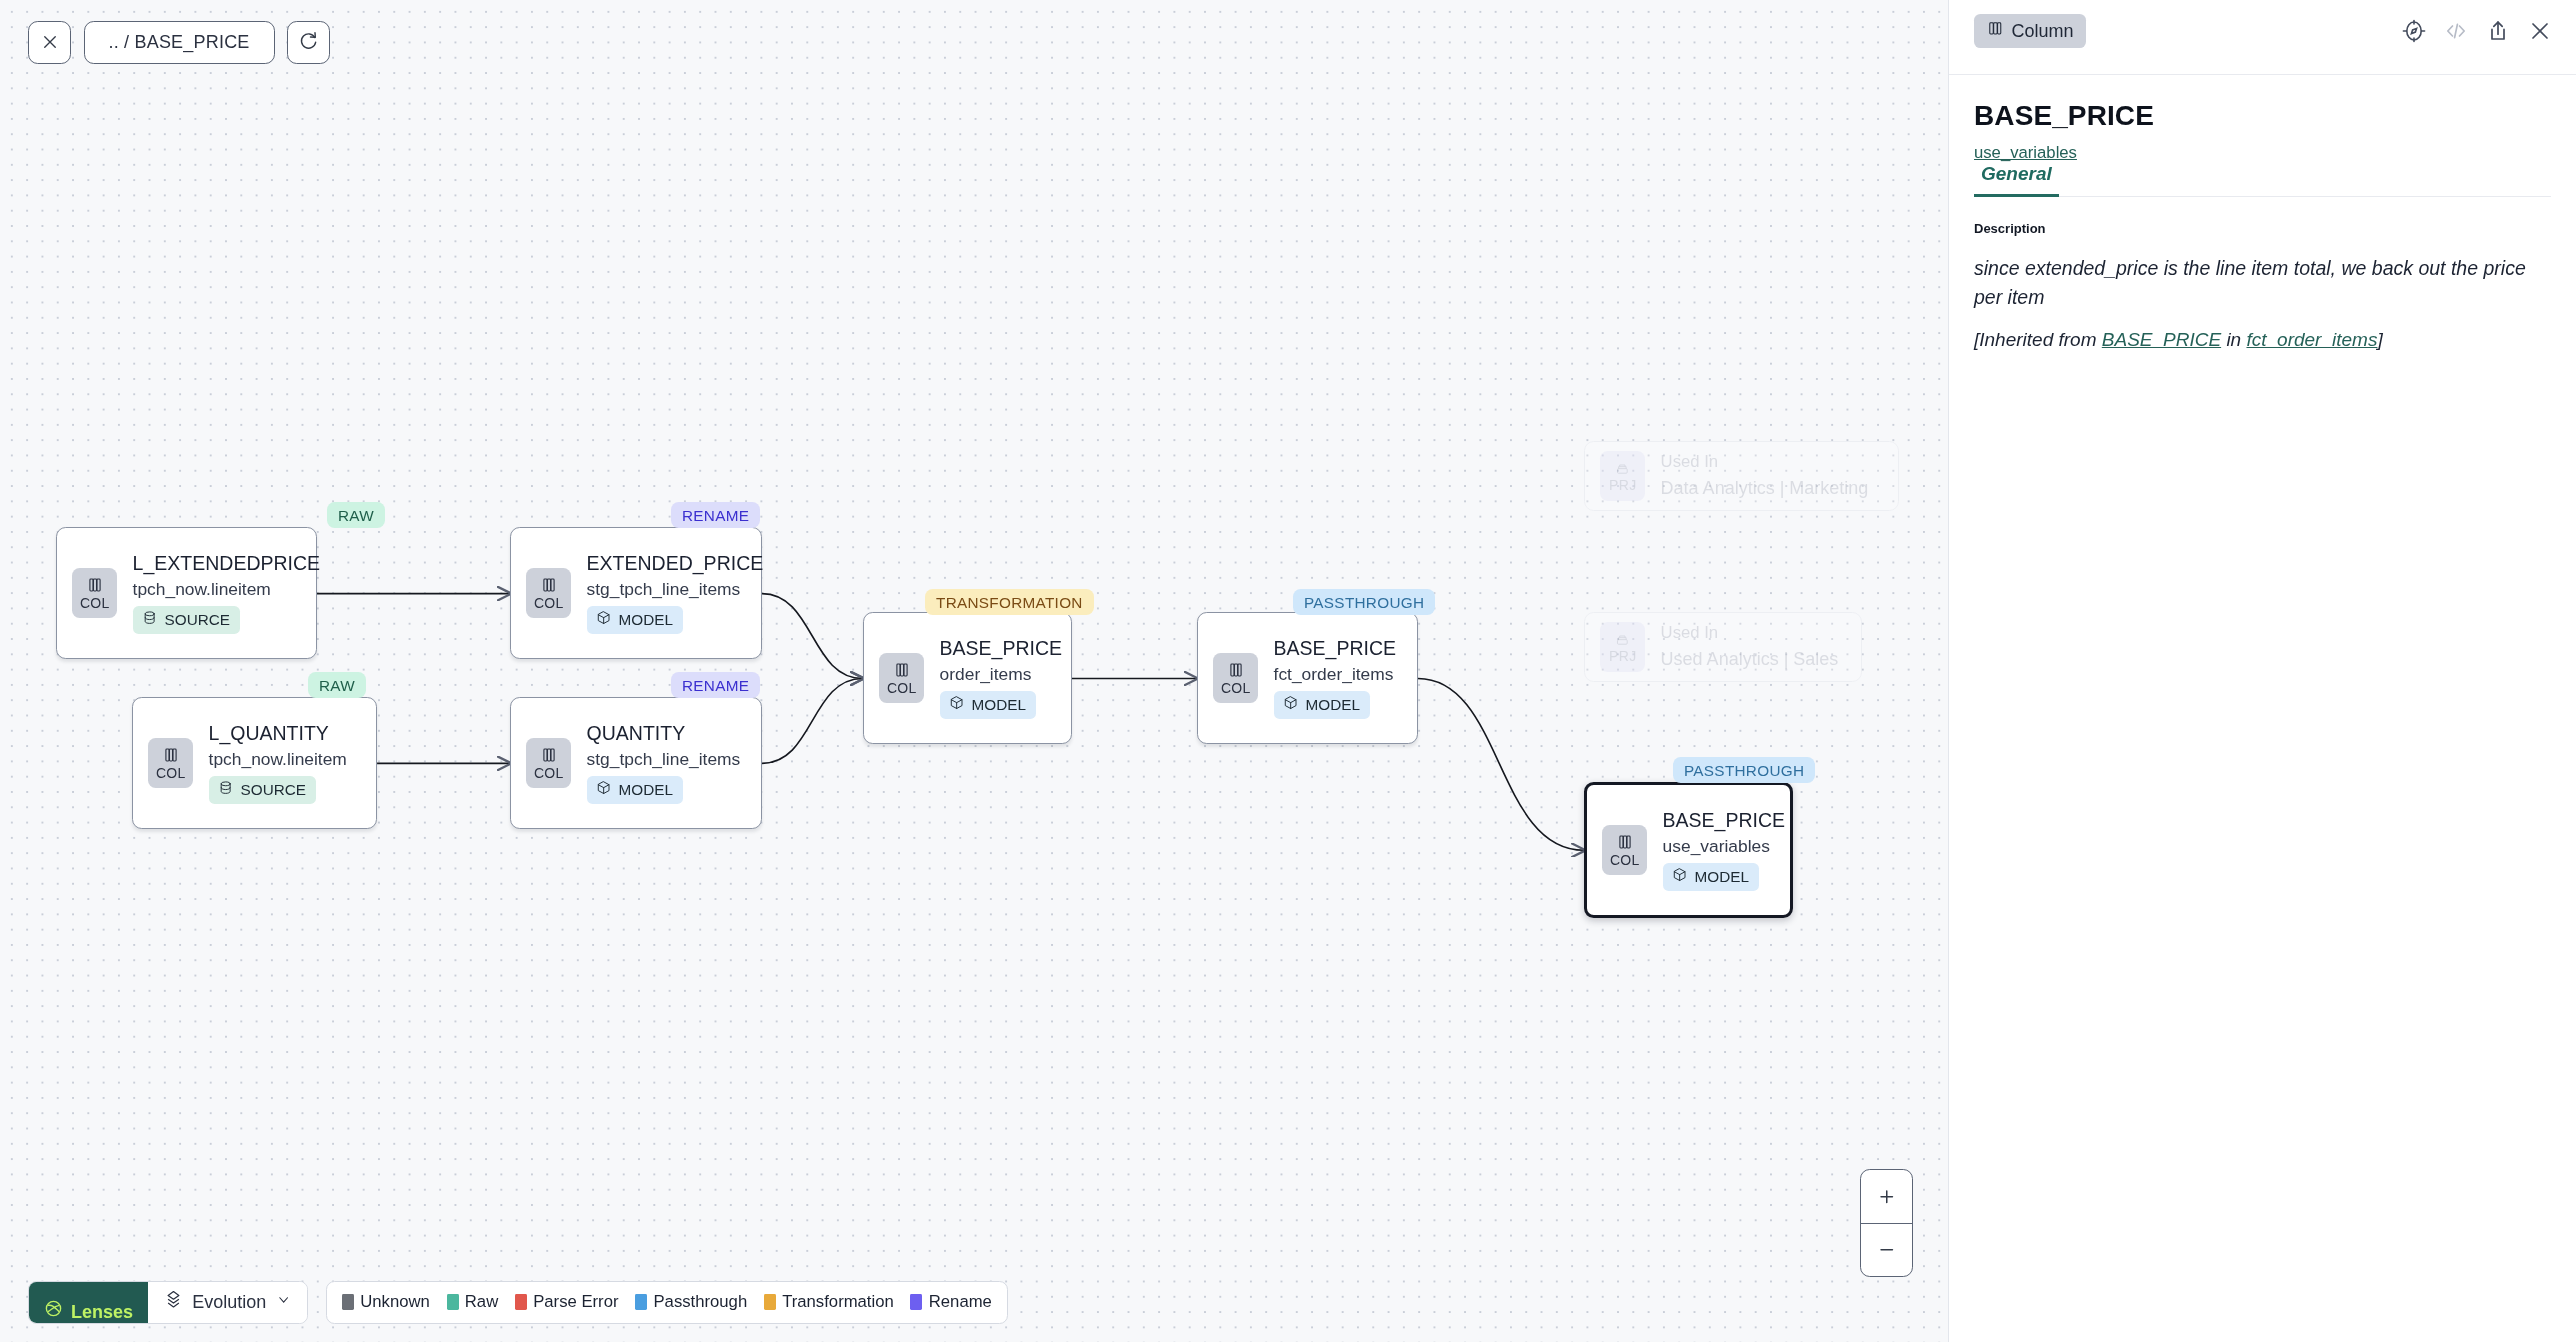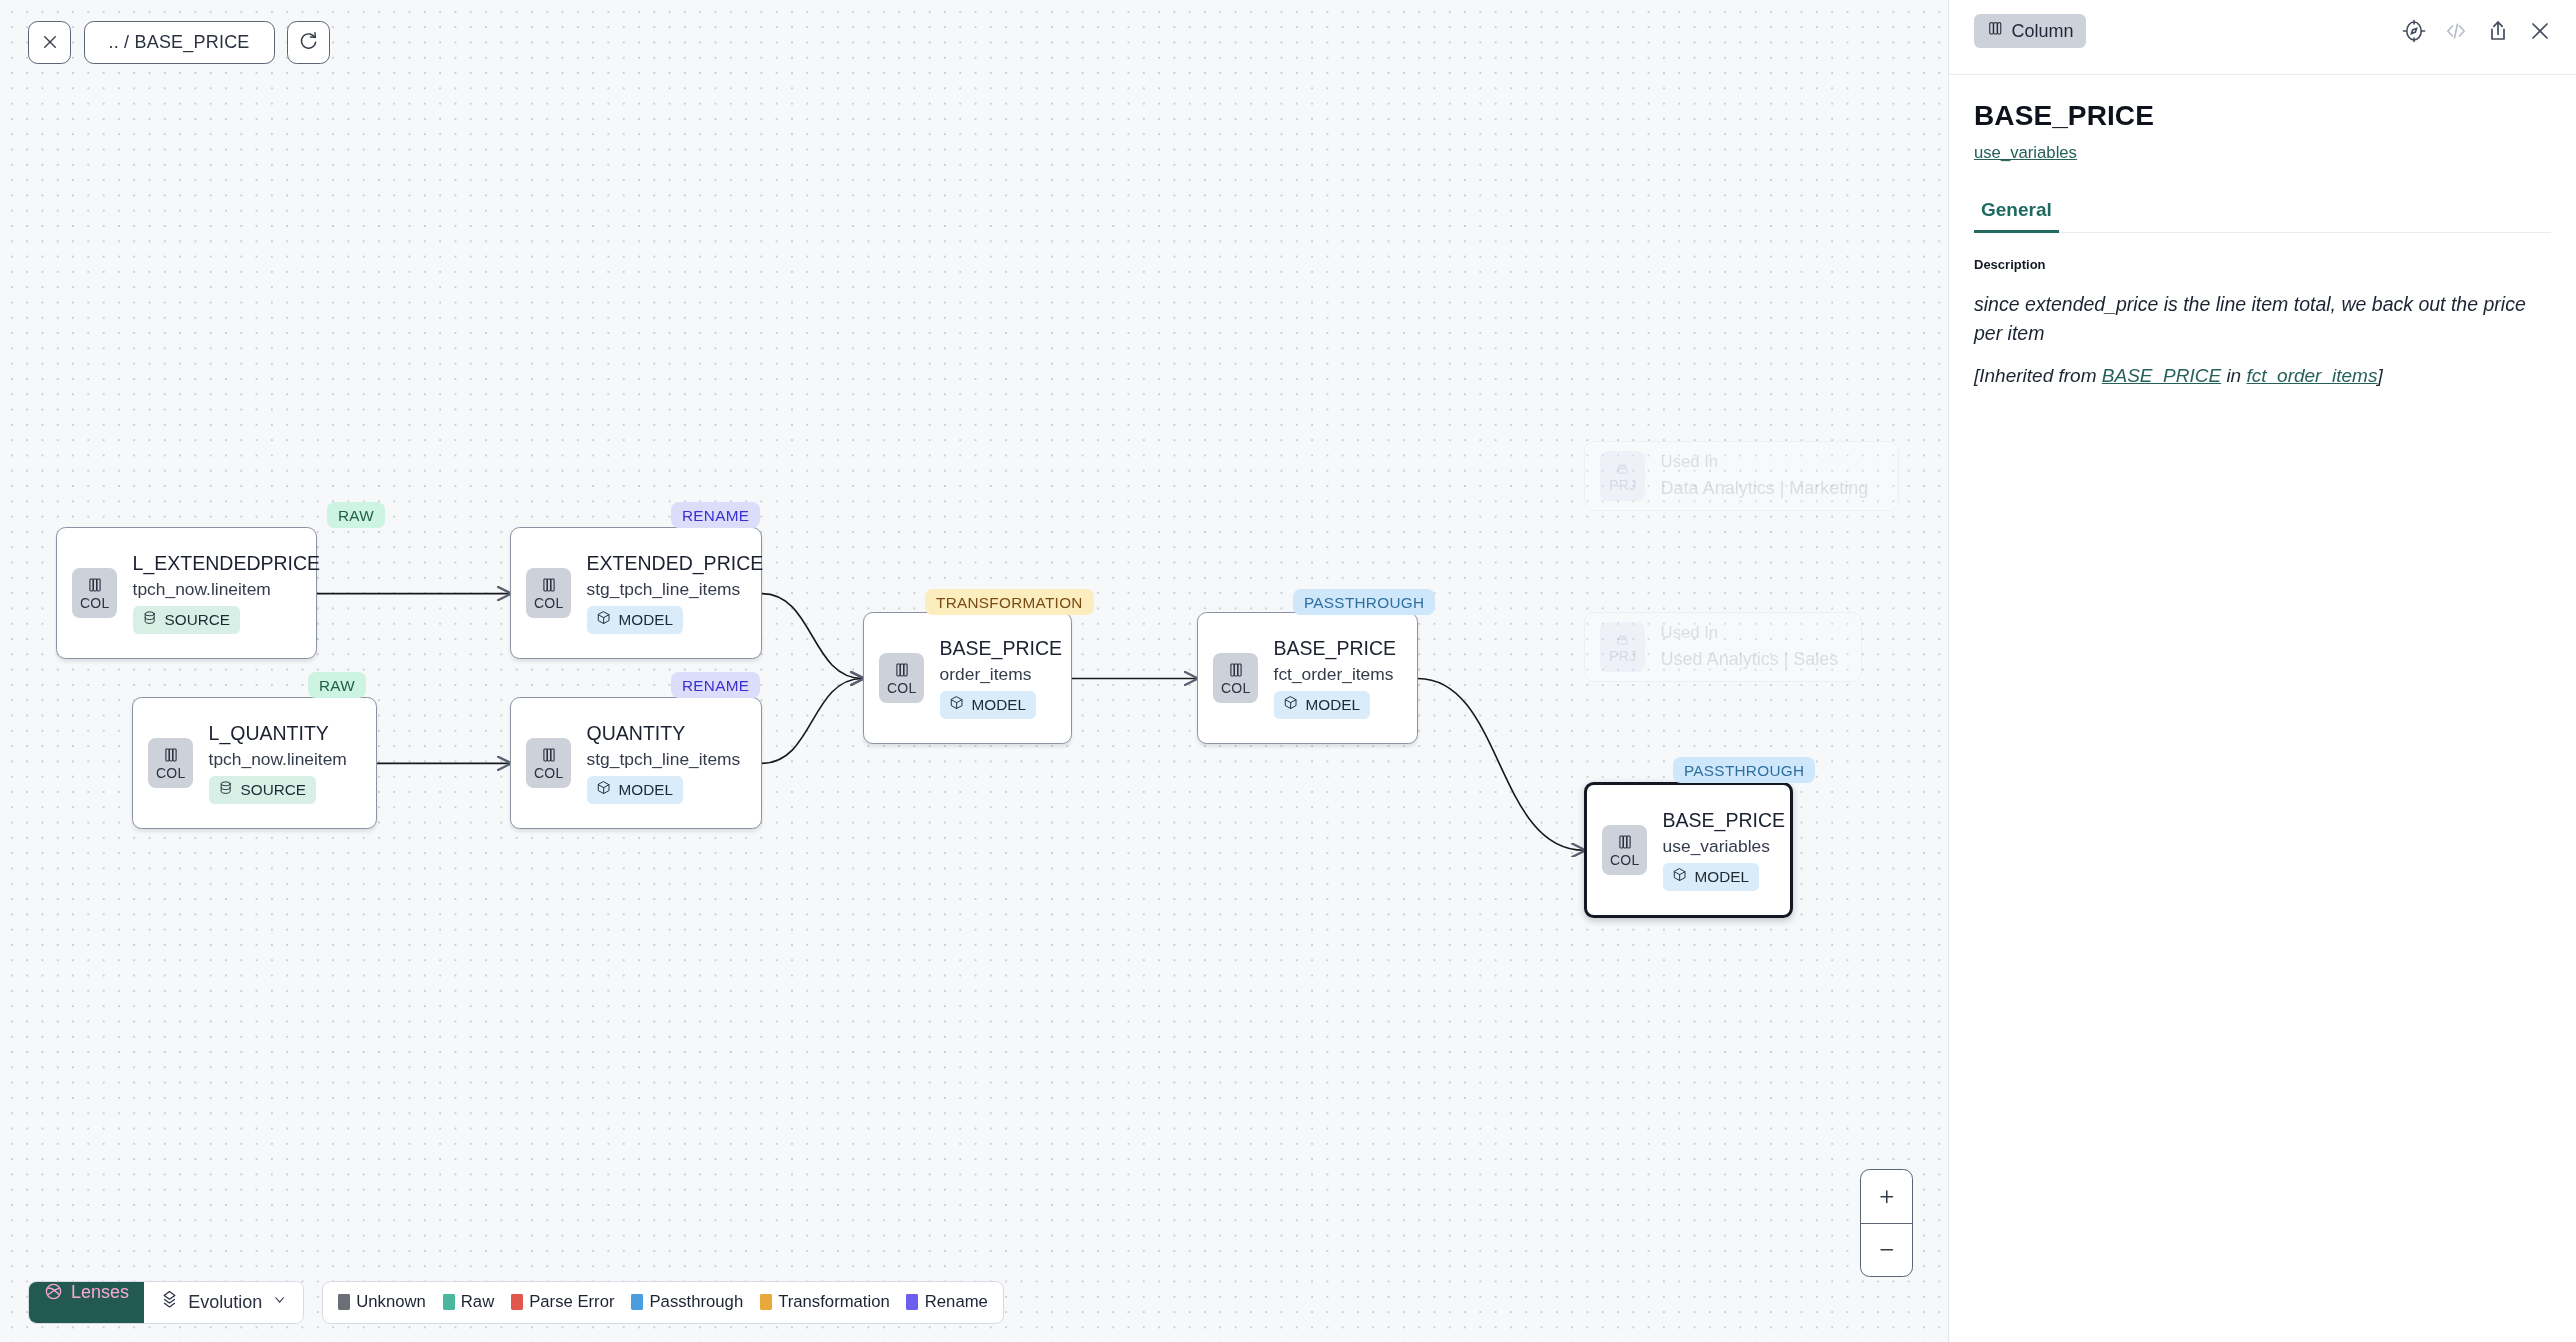--- a/index.html
+++ b/index.html
@@ -82,22 +82,22 @@
   
   #edges { position: absolute; inset: 0; z-index: 15; pointer-events: none; }
 
   
   #toolbar-bottom { position: absolute; left: 28px; bottom: 19.5px; display: flex; align-items: center; gap: 18px; z-index: 40; }
   .lenses-group {
     display: flex; align-items: center; border: 1px solid #d6dae2; border-radius: 8.4px;
     overflow: hidden; background: #fff; height: 43px;
   }
   .lenses-btn {
-    background: #225a51; color: #f9a8d4; height: 100%; display: flex; align-items: flex-start;
-    gap: 7.7px; padding: 0 15.3px; font-size: 18px; cursor: pointer;
+    background: #225a51; color: #bef264; height: 100%; display: flex; align-items: flex-end;
+    gap: 7.7px; padding: 0 15.3px; font-size: 18px; cursor: pointer; font-weight: bold;
   }
   .evolution-btn {
     background: #fff; color: #2b3140; height: 100%; display: flex; align-items: center;
     gap: 9.7px; padding: 0 15.3px; font-size: 18px; cursor: pointer;
   }
   .legend-box {
     height: 43px; background: #fff; border: 1px solid #d6dae2; border-radius: 8.4px;
     display: flex; align-items: center; gap: 16.7px; padding: 0 15.3px;
   }
   .legend-item { display: flex; align-items: center; gap: 6.3px; font-size: 16.7px; color: #1c2332; white-space: nowrap; }
@@ -130,21 +130,21 @@
   .head-actions { margin-left: auto; display: flex; align-items: center; gap: 18px; }
   .hicon { color: #434b5c; cursor: pointer; display: flex; }
   .hicon.muted { color: #b7bcc7; }
 
   #panel-body { padding: 25px 25px 0 25px; flex: 1 1 auto; overflow: hidden; }
   .panel-title { font-size: 28px; font-weight: bold; color: #0d121c; letter-spacing: 0.1px; }
   .panel-link {
     display: inline-block; margin-top: 11px; font-size: 16.7px; color: #256158;
     text-decoration: underline; cursor: pointer;
   }
-  .tabs { margin-top: 36px; border-bottom: 1.4px solid #e8eaef; display: flex; gap: 24px; }
+  .tabs { border-bottom: 1.4px solid #e8eaef; display: flex; gap: 24px; font-style: italic; }
   .tab {
     font-size: 19px; color: #1f6a60; padding: 0 7px 11px 7px; position: relative; cursor: pointer; font-weight: bold;
   }
   .tab.active:after {
     content: ""; position: absolute; left: 0; right: 0; bottom: -1.4px; height: 3.5px; background: #236b61;
   }
   .section-title { margin-top: 24px; font-size: 13px; font-weight: bold; color: #121824; }
   .desc-text {
     margin-top: 18px; font-size: 19.5px; line-height: 1.47; color: #1c2332; font-style: italic; max-width: 564px;
   }

